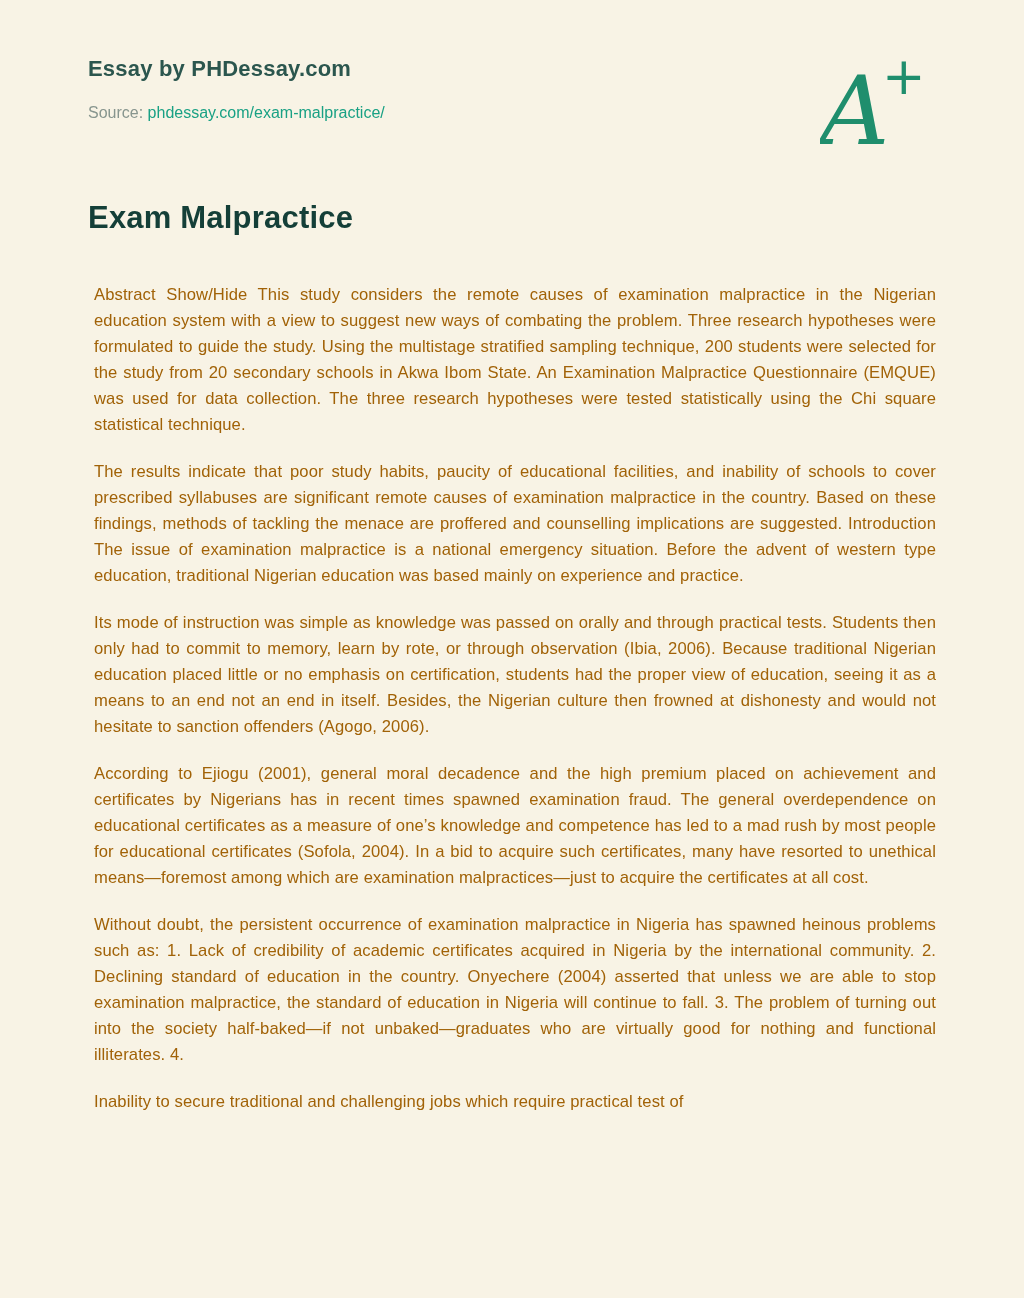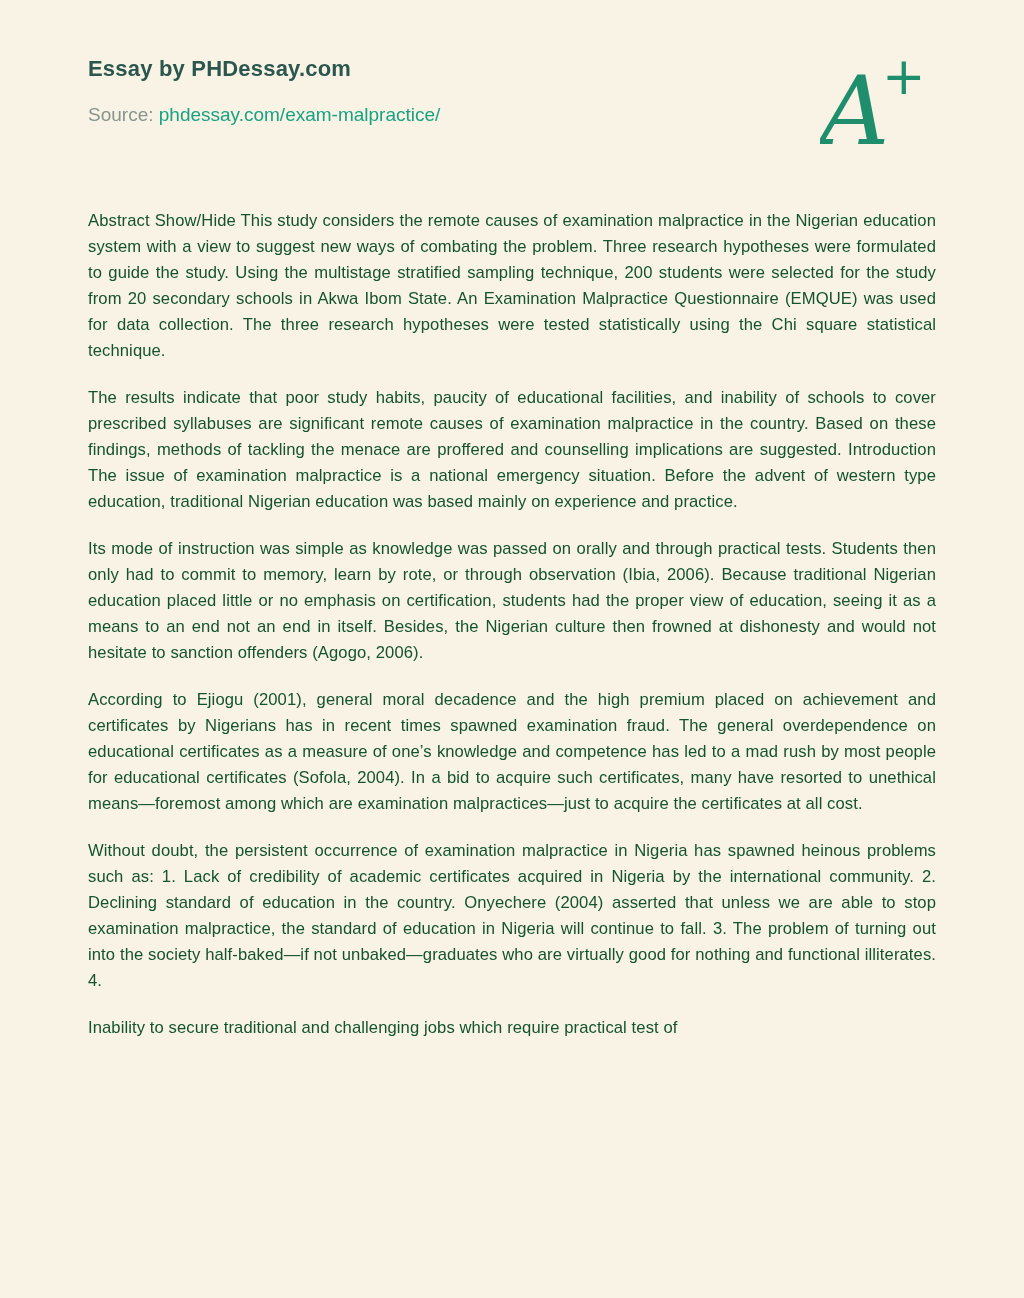--- a/index.html
+++ b/index.html
@@ -26,21 +26,21 @@
   }
   .byline {
     margin: 6px 0 0 0;
     font-size: 22px;
     font-weight: 700;
     color: #2b564e;
     letter-spacing: 0.2px;
   }
   .source-line {
     margin: 22px 0 0 0;
-    font-size: 19px;
+    font-size: 16px;
     color: #87958e;
   }
   .source-link {
     color: #19a184;
     text-decoration: none;
     cursor: pointer;
   }
   .logo {
     margin-top: 2px;
     margin-right: 12px;
@@ -52,24 +52,24 @@
     margin: 28px 0 0 0;
     font-size: 31px;
     font-weight: 700;
     color: #143f38;
     letter-spacing: 0.2px;
   }
   .content {
     margin-top: 46px;
   }
   .content p {
-    margin: 0 0 21px 0;
+    margin: 0 0 21px 6px;
     font-size: 16.6px;
     line-height: 26px;
-    color: #14532d;
+    color: #a16207;
     text-align: justify;
     letter-spacing: 0.1px;
   }
 </style>
 </head>
 <body>
 
 <div class="page">
 
   <div class="header">
@@ -82,20 +82,21 @@
     </div>
 
     <div class="logo">
       <svg width="104" height="110" viewBox="0 0 104 110">
         <text x="0" y="92" font-family="DejaVu Serif, serif" font-style="italic" font-size="96" fill="#1f8e6d">A</text>
         <text x="62" y="42" font-family="DejaVu Sans, sans-serif" font-size="52" font-weight="400" fill="#1f8e6d">+</text>
       </svg>
     </div>
   </div>
 
+  <h1 class="title">Exam Malpractice</h1>
 
   <div class="content">
     <p>Abstract Show/Hide This study considers the remote causes of examination malpractice in the Nigerian education system with a view to suggest new ways of combating the problem. Three research hypotheses were formulated to guide the study. Using the multistage stratified sampling technique, 200 students were selected for the study from 20 secondary schools in Akwa Ibom State. An Examination Malpractice Questionnaire (EMQUE) was used for data collection. The three research hypotheses were tested statistically using the Chi square statistical technique.</p>
     <p>The results indicate that poor study habits, paucity of educational facilities, and inability of schools to cover prescribed syllabuses are significant remote causes of examination malpractice in the country. Based on these findings, methods of tackling the menace are proffered and counselling implications are suggested. Introduction The issue of examination malpractice is a national emergency situation. Before the advent of western type education, traditional Nigerian education was based mainly on experience and practice.</p>
     <p>Its mode of instruction was simple as knowledge was passed on orally and through practical tests. Students then only had to commit to memory, learn by rote, or through observation (Ibia, 2006). Because traditional Nigerian education placed little or no emphasis on certification, students had the proper view of education, seeing it as a means to an end not an end in itself. Besides, the Nigerian culture then frowned at dishonesty and would not hesitate to sanction offenders (Agogo, 2006).</p>
     <p>According to Ejiogu (2001), general moral decadence and the high premium placed on achievement and certificates by Nigerians has in recent times spawned examination fraud. The general overdependence on educational certificates as a measure of one’s knowledge and competence has led to a mad rush by most people for educational certificates (Sofola, 2004). In a bid to acquire such certificates, many have resorted to unethical means—foremost among which are examination malpractices—just to acquire the certificates at all cost.</p>
     <p>Without doubt, the persistent occurrence of examination malpractice in Nigeria has spawned heinous problems such as: 1. Lack of credibility of academic certificates acquired in Nigeria by the international community. 2. Declining standard of education in the country. Onyechere (2004) asserted that unless we are able to stop examination malpractice, the standard of education in Nigeria will continue to fall. 3. The problem of turning out into the society half-baked—if not unbaked—graduates who are virtually good for nothing and functional illiterates. 4.</p>
     <p>Inability to secure traditional and challenging jobs which require practical test of</p>
   </div>
 

